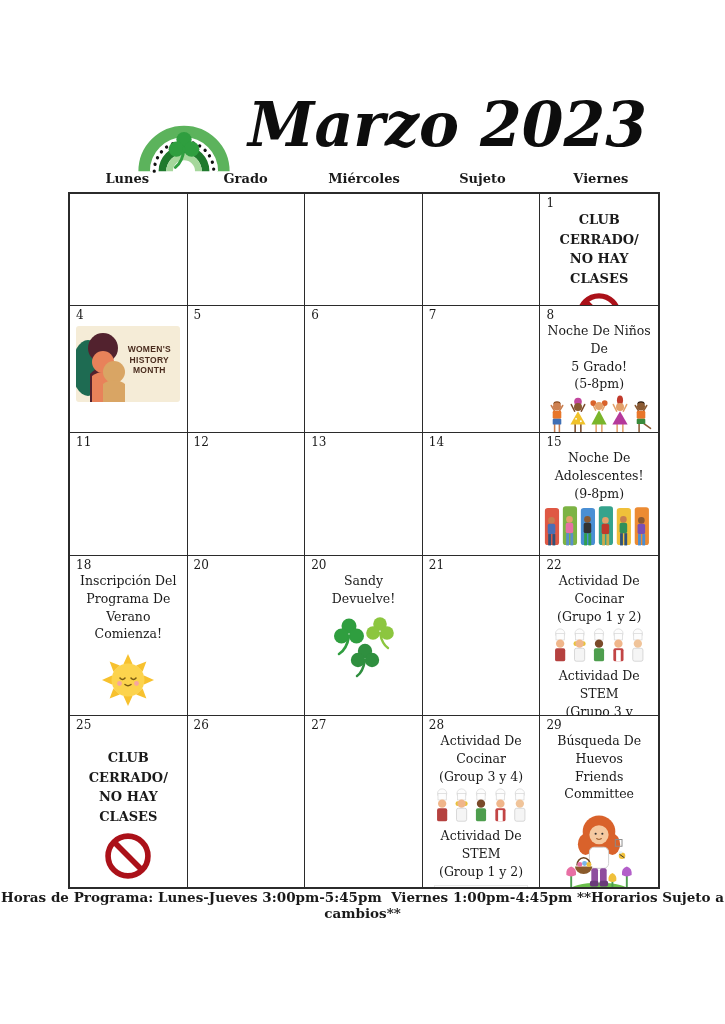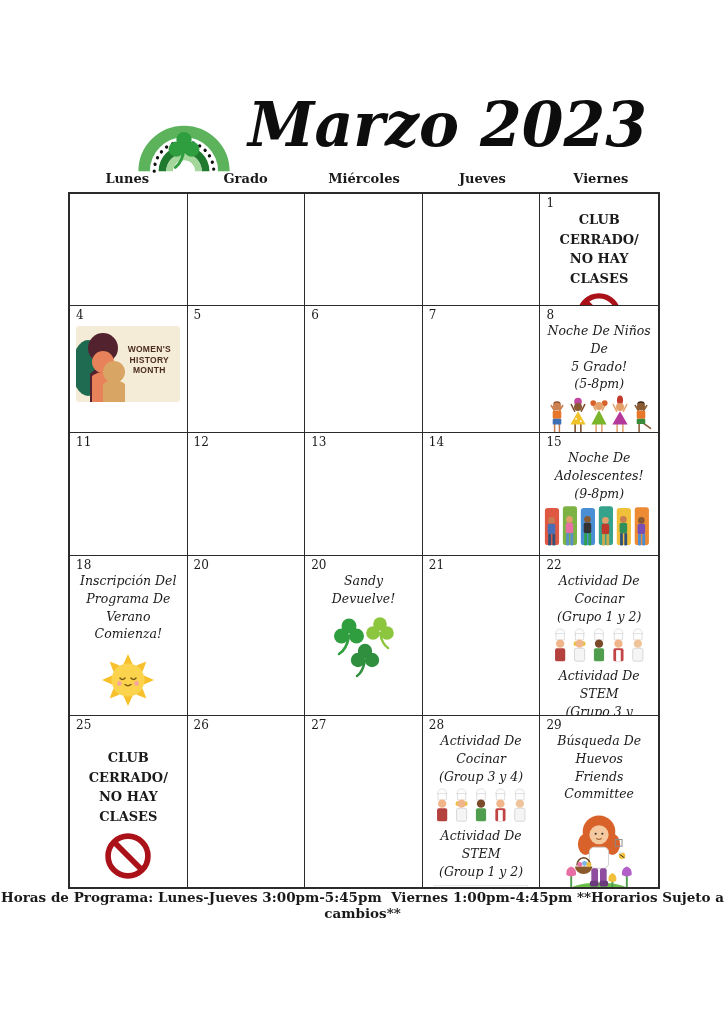--- a/index.html
+++ b/index.html
@@ -21,21 +21,21 @@
   .grid{position:absolute;top:192px;left:68px;width:592px;
         display:grid;grid-template-columns:repeat(5,1fr);
         grid-template-rows:112px 127px 123px 160px 171px;
         border:2px solid #2b2b2b;box-sizing:border-box;}
   .cell{border-right:1.5px solid #2b2b2b;border-bottom:1.5px solid #2b2b2b;
         box-sizing:border-box;padding:2px 3px;position:relative;overflow:hidden;}
   .cell:nth-child(5n){border-right:none;}
   .cell:nth-child(n+21){border-bottom:none;}
   .date{display:block;font-size:12px;line-height:14px;padding-left:3px;}
   .body{text-align:center;}
-  .event{font-size:12.5px;line-height:1.42;white-space:pre-line;font-style:italic;}
+  .event{font-size:12.5px;line-height:1.42;white-space:pre-line;}
   .notice{font-weight:bold;font-size:13px;line-height:1.5;white-space:pre-line;}
   .gap-top{margin-top:16px;}
   .imgwrap{display:flex;justify-content:center;margin-top:2px;}
 
   
   .whm{width:104px;height:76px;background:#f5ecd7;border-radius:3px;position:relative;
        margin:4px auto 2px auto;overflow:hidden;}
   .whm-text{position:absolute;right:5px;top:18px;width:52px;
             font-family:"Liberation Sans",sans-serif;font-weight:bold;font-size:8.5px;
             line-height:1.25;color:#4a2c1e;text-align:center;white-space:pre-line;
@@ -73,21 +73,21 @@
         <path d="M50,66 q-1,14 -9,20" fill="none" stroke="#2f9e3f" stroke-width="3" stroke-linecap="round"></path>
       </g>
     </svg>
     <h1 class="title">Marzo 2023</h1>
   </div>
 
   <div class="weekrow">
     <div class="weekday">Lunes</div>
     <div class="weekday">Grado</div>
     <div class="weekday">Miércoles</div>
-    <div class="weekday">Jueves</div>
+    <div class="weekday">Sujeto</div>
     <div class="weekday">Viernes</div>
   </div>
 
   <div class="grid">
 
     <div class="cell">
         <span class="date"></span>
       </div>
     <div class="cell">
         <span class="date"></span>

